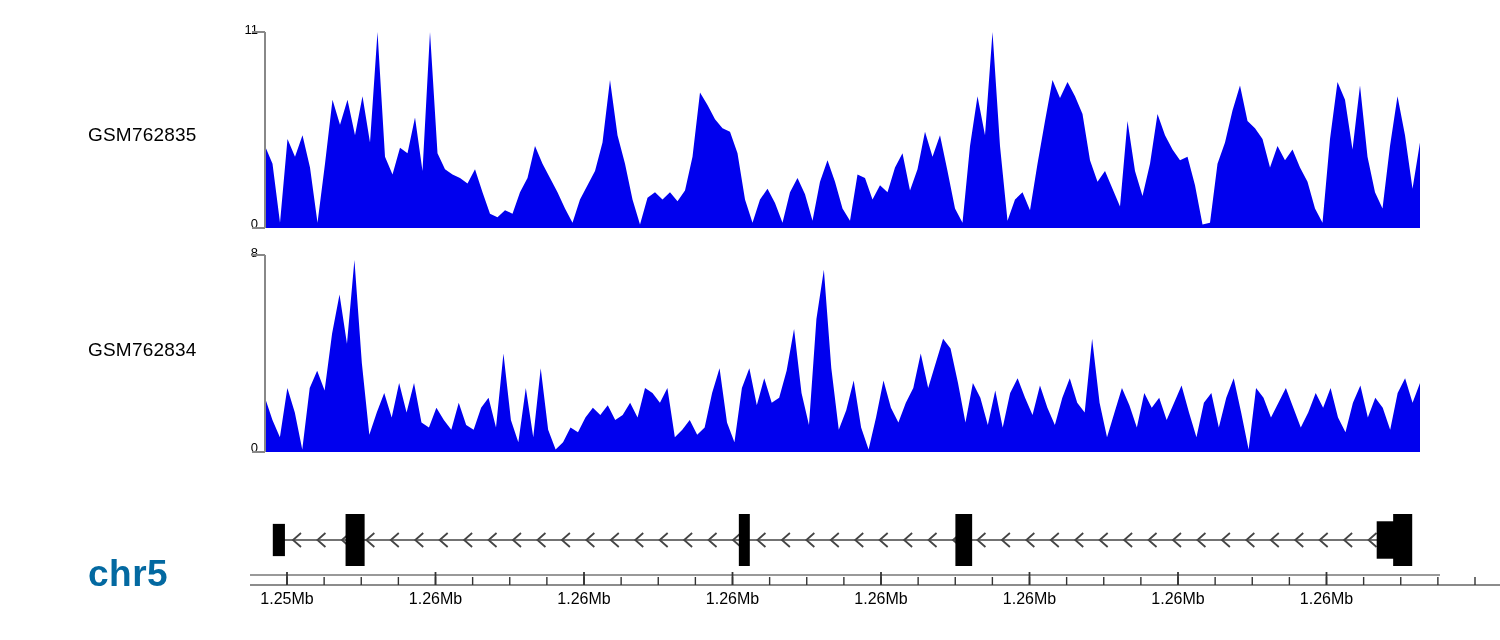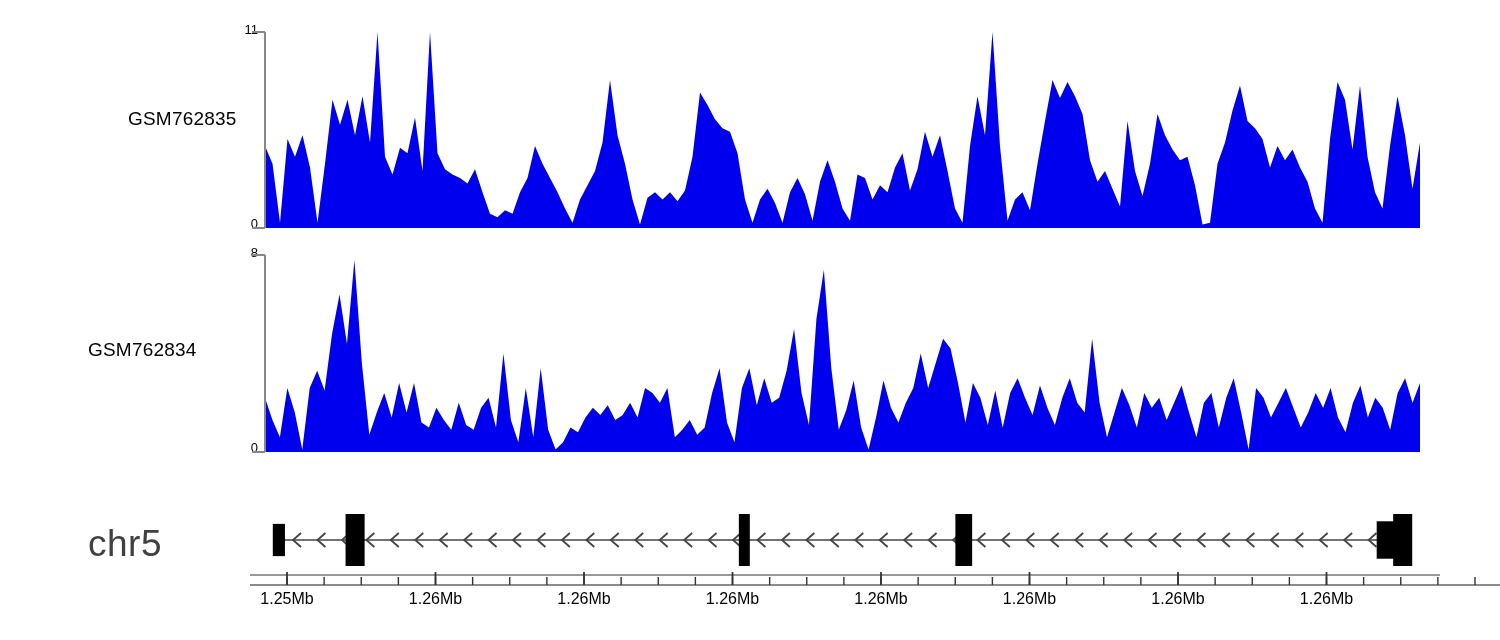--- a/index.html
+++ b/index.html
@@ -58,24 +58,25 @@
     left: 265px;
     top: 505px;
     width: 1155px;
     height: 70px;
   }
   #gene-track svg { display: block; }
 
   #chrom-label {
     position: absolute;
     left: 88px;
-    top: 523px;
+    top: 553px;
     font-size: 37px;
-    color: #404040;
+    color: #0369a1;
     letter-spacing: 0.5px;
+    font-weight: bold;
   }
 
   
   #axis-area {
     position: absolute;
     left: 250px;
     top: 572px;
     width: 1250px;
     height: 68px;
   }
@@ -88,21 +89,21 @@
     white-space: nowrap;
     transform: translateX(-50%);
   }
 </style>
 </head>
 <body>
 
 <div id="browser">
 
   <div class="track" style="top:0;height:235px;">
-    <div class="track-label" style="left:88px; top:108px;margin-left:40px;">GSM762835</div>
+    <div class="track-label" style="left:88px; top:124px;">GSM762835</div>
     <div class="axis-label" style="left:228px; top:22px;">11</div>
     <div class="axis-label" style="left:228px; top:216px;">0</div>
     <div class="track-plot" style="top:32px;height:196px;">
       <svg id="svg-track-0" width="1155" height="196" viewBox="0 0 1155 196" preserveAspectRatio="none">
         <path id="path-track-0" fill="#0000ee" stroke="none" d="M 0 196.00 L 0.00 114.04 L 7.50 131.85 L 15.00 190.65 L 22.50 106.91 L 30.00 124.73 L 37.50 103.35 L 45.00 135.42 L 52.50 190.65 L 60.00 131.85 L 67.50 67.71 L 75.00 92.65 L 82.50 67.71 L 90.00 103.35 L 97.50 64.15 L 105.00 110.47 L 112.50 0.00 L 120.00 124.73 L 127.50 142.55 L 135.00 115.82 L 142.50 121.16 L 150.00 85.53 L 157.50 138.98 L 165.00 0.00 L 172.50 121.16 L 180.00 137.20 L 187.50 142.55 L 195.00 146.11 L 202.50 151.45 L 210.00 137.20 L 217.50 160.36 L 225.00 181.75 L 232.50 185.31 L 240.00 178.18 L 247.50 181.75 L 255.00 160.36 L 262.50 146.11 L 270.00 114.04 L 277.50 131.85 L 285.00 146.11 L 292.50 160.36 L 300.00 176.40 L 307.50 190.65 L 315.00 167.49 L 322.50 153.24 L 330.00 138.98 L 337.50 110.47 L 345.00 48.11 L 352.50 103.35 L 360.00 131.85 L 367.50 167.49 L 375.00 192.44 L 382.50 165.71 L 390.00 160.36 L 397.50 167.49 L 405.00 160.36 L 412.50 169.27 L 420.00 158.58 L 427.50 124.73 L 435.00 60.58 L 442.50 73.05 L 450.00 87.31 L 457.50 96.22 L 465.00 99.78 L 472.50 121.16 L 480.00 167.49 L 487.50 190.65 L 495.00 167.49 L 502.50 156.80 L 510.00 171.05 L 517.50 190.65 L 525.00 160.36 L 532.50 146.11 L 540.00 162.15 L 547.50 188.87 L 555.00 149.67 L 562.50 128.29 L 570.00 149.67 L 577.50 176.40 L 585.00 188.87 L 592.50 142.55 L 600.00 146.11 L 607.50 167.49 L 615.00 153.24 L 622.50 160.36 L 630.00 135.42 L 637.50 121.16 L 645.00 158.58 L 652.50 137.20 L 660.00 99.78 L 667.50 124.73 L 675.00 103.35 L 682.50 138.98 L 690.00 176.40 L 697.50 190.65 L 705.00 114.04 L 712.50 64.15 L 720.00 103.35 L 727.50 0.00 L 735.00 114.04 L 742.50 188.87 L 750.00 167.49 L 757.50 160.36 L 765.00 178.18 L 772.50 131.85 L 780.00 89.09 L 787.50 48.11 L 795.00 65.93 L 802.50 49.89 L 810.00 64.15 L 817.50 81.96 L 825.00 128.29 L 832.50 149.67 L 840.00 138.98 L 847.50 156.80 L 855.00 174.62 L 862.50 89.09 L 870.00 138.98 L 877.50 163.93 L 885.00 131.85 L 892.50 81.96 L 900.00 103.35 L 907.50 117.60 L 915.00 128.29 L 922.50 124.73 L 930.00 153.24 L 937.50 192.44 L 945.00 190.65 L 952.50 131.85 L 960.00 110.47 L 967.50 78.40 L 975.00 53.45 L 982.50 89.09 L 990.00 96.22 L 997.50 106.91 L 1005.00 135.42 L 1012.50 114.04 L 1020.00 128.29 L 1027.50 117.60 L 1035.00 135.42 L 1042.50 149.67 L 1050.00 176.40 L 1057.50 190.65 L 1065.00 106.91 L 1072.50 49.89 L 1080.00 67.71 L 1087.50 117.60 L 1095.00 53.45 L 1102.50 124.73 L 1110.00 160.36 L 1117.50 176.40 L 1125.00 114.04 L 1132.50 64.15 L 1140.00 103.35 L 1147.50 156.80 L 1155.00 110.47 L 1155.00 196.00 Z"></path>
       </svg>
     </div>
 
     <svg style="position:absolute;left:250px;top:28px;" width="18" height="204">
       <path d="M 2 4 L 15 4 M 15 4 L 15 200 M 15 200 L 2 200" stroke="#888888" stroke-width="2" fill="none"></path>

